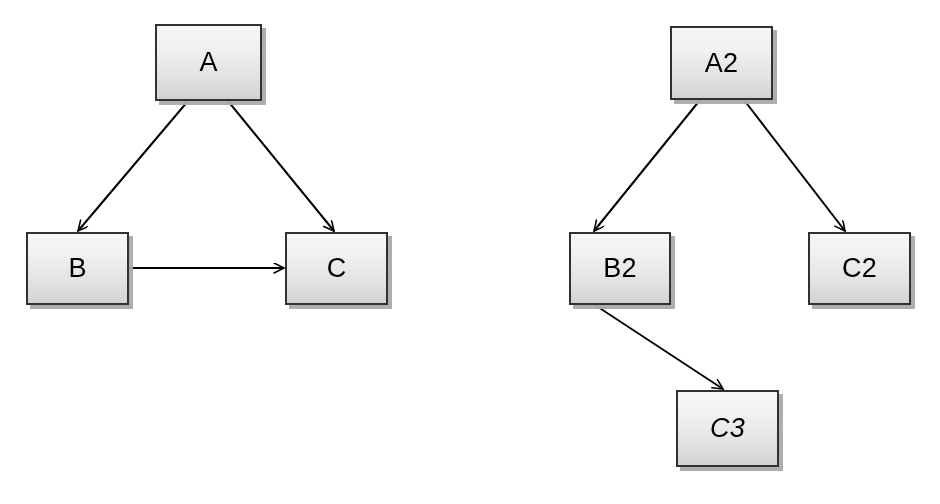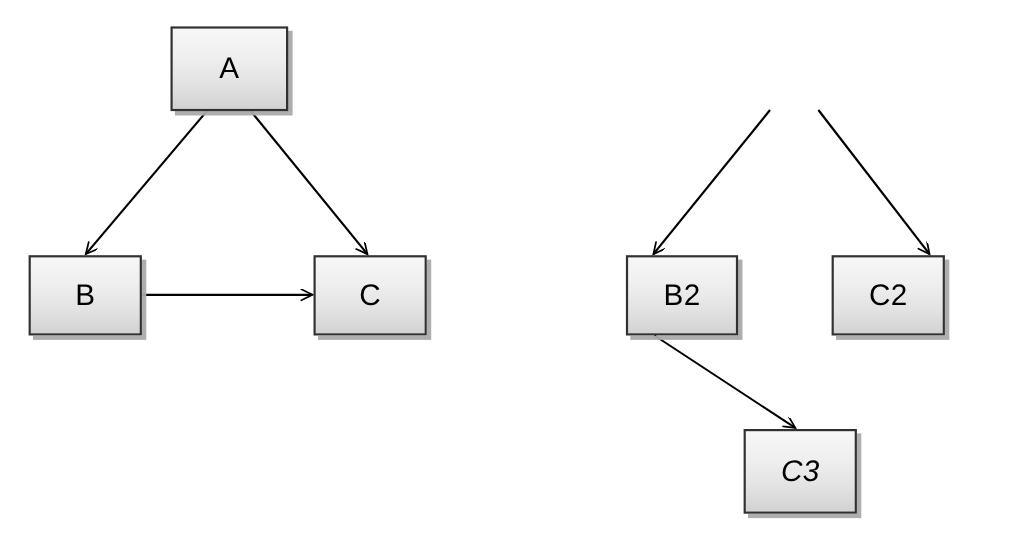--- a/index.html
+++ b/index.html
@@ -72,26 +72,29 @@
   </div>
 
   <div class="node" style="left:26px; top:232px; width:103px; height:73px;">
     <span class="node-label">B</span>
   </div>
 
   <div class="node" style="left:285px; top:232px; width:103px; height:73px;">
     <span class="node-label">C</span>
   </div>
 
+  <div class="node" style="left:670px; top:26px; width:103px; height:74px;">
+    <span class="node-label">A2</span>
+  </div>
 
   <div class="node" style="left:542px; top:232px; width:102px; height:73px;margin-left:27px;">
     <span class="node-label">B2</span>
   </div>
 
-  <div class="node" style="left:756px; top:232px; width:103px; height:73px;">
+  <div class="node" style="left:808px; top:232px; width:103px; height:73px;">
     <span class="node-label">C2</span>
   </div>
 
   <div class="node" style="left:676px; top:390px; width:103px; height:77px;font-style:italic;">
     <span class="node-label">C3</span>
   </div>
 
 </div>
 
 </body></html>

